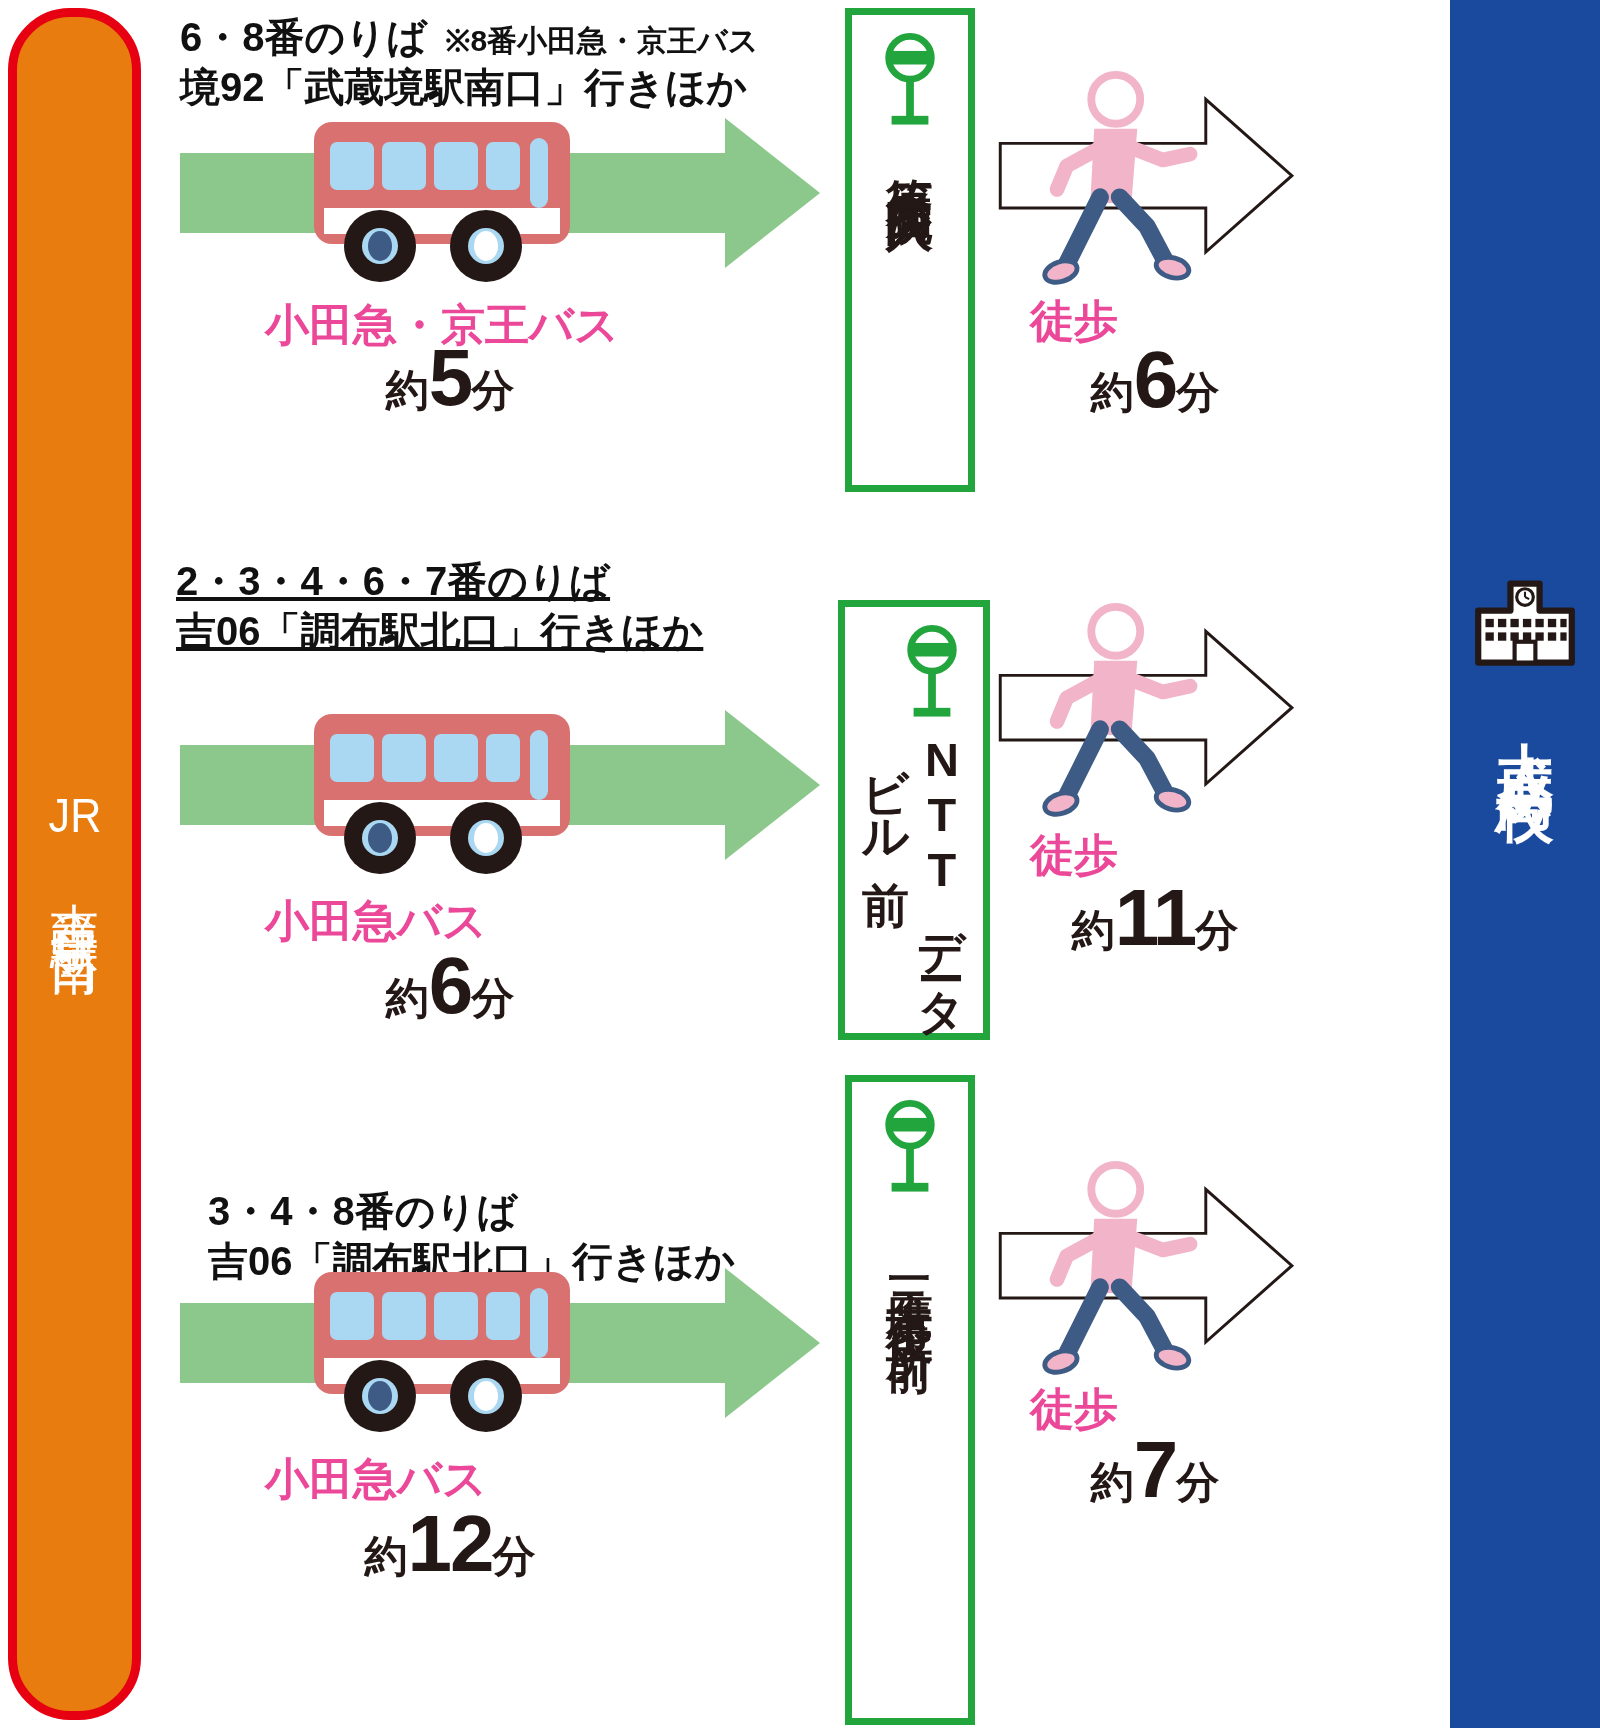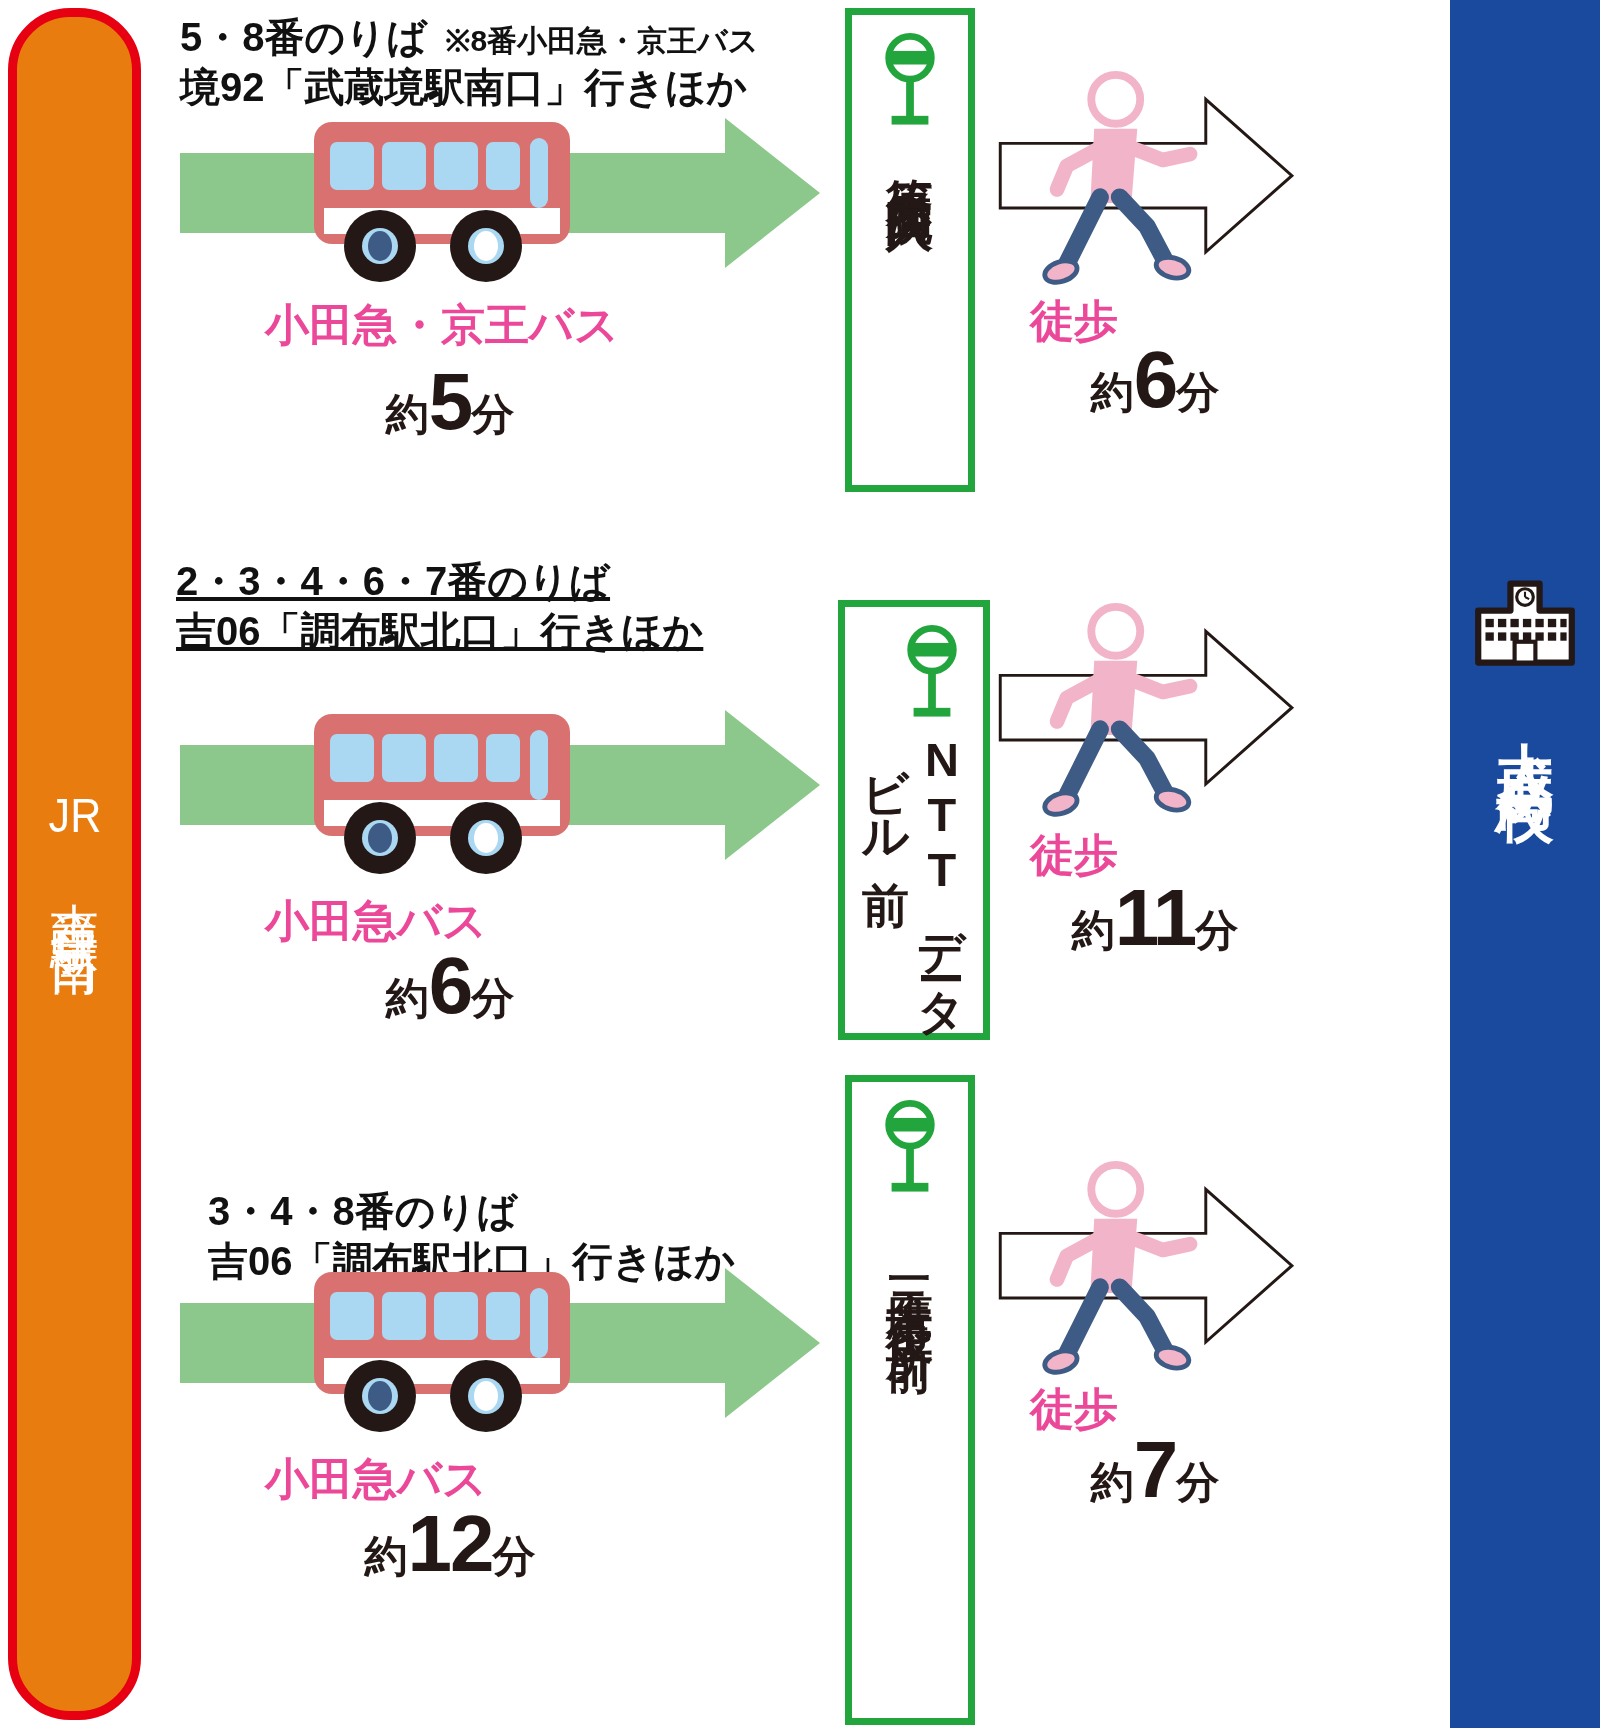--- a/index.html
+++ b/index.html
@@ -47,21 +47,21 @@
   .stop-icon{width:62px;height:98px;margin-top:16px;flex:none;}
   .stop-name{
     writing-mode:vertical-rl;text-orientation:upright;
     font-size:47px;font-weight:600;color:#231815;line-height:1.18;margin-top:12px;
   }
   
   .r1 .hdr{left:180px;top:12px;}
   .r1 .arrow-svg{left:180px;top:118px;}
   .r1 .bus-svg{left:314px;top:122px;}
   .r1 .bus-label{left:265px;top:296px;width:370px;}
-  .r1 .bus-time{left:265px;top:356px;width:370px;}
+  .r1 .bus-time{left:265px;top:332px;width:370px;}
   .r1 .stop{left:845px;top:8px;width:130px;height:484px;}
   .r1 .stop-name{letter-spacing:6px;}
   .r1 .walker-svg{left:998px;top:68px;}
   .r1 .walk-label{left:1030px;top:292px;width:250px;}
   .r1 .walk-time{left:1030px;top:334px;width:250px;}
   
   .r2 .hdr{left:176px;top:556px;text-decoration:underline;}
   .r2 .arrow-svg{left:180px;top:710px;}
   .r2 .bus-svg{left:314px;top:714px;}
   .r2 .bus-label{left:265px;top:892px;width:370px;}
@@ -160,21 +160,21 @@
 
   <div class="school-panel">
     <svg class="school-icon">
         <use href="#sym-school"></use>
       </svg>
     <div class="school-name">大成高校</div>
   </div>
 
   <div class="route r1">
     <div class="hdr">
-      <span class="line1"><span>5・8番のりば</span><span class="platform-note">※8番小田急・京王バス</span></span>
+      <span class="line1"><span>6・8番のりば</span><span class="platform-note">※8番小田急・京王バス</span></span>
       <span class="line2">境92「武蔵境駅南口」行きほか</span>
     </div>
     <svg class="arrow-svg">
         <use href="#sym-arrow"></use>
       </svg>
     <svg class="bus-svg">
         <use href="#sym-bus"></use>
       </svg>
     <div class="bus-label">小田急・京王バス</div>
     <div class="time bus-time">

